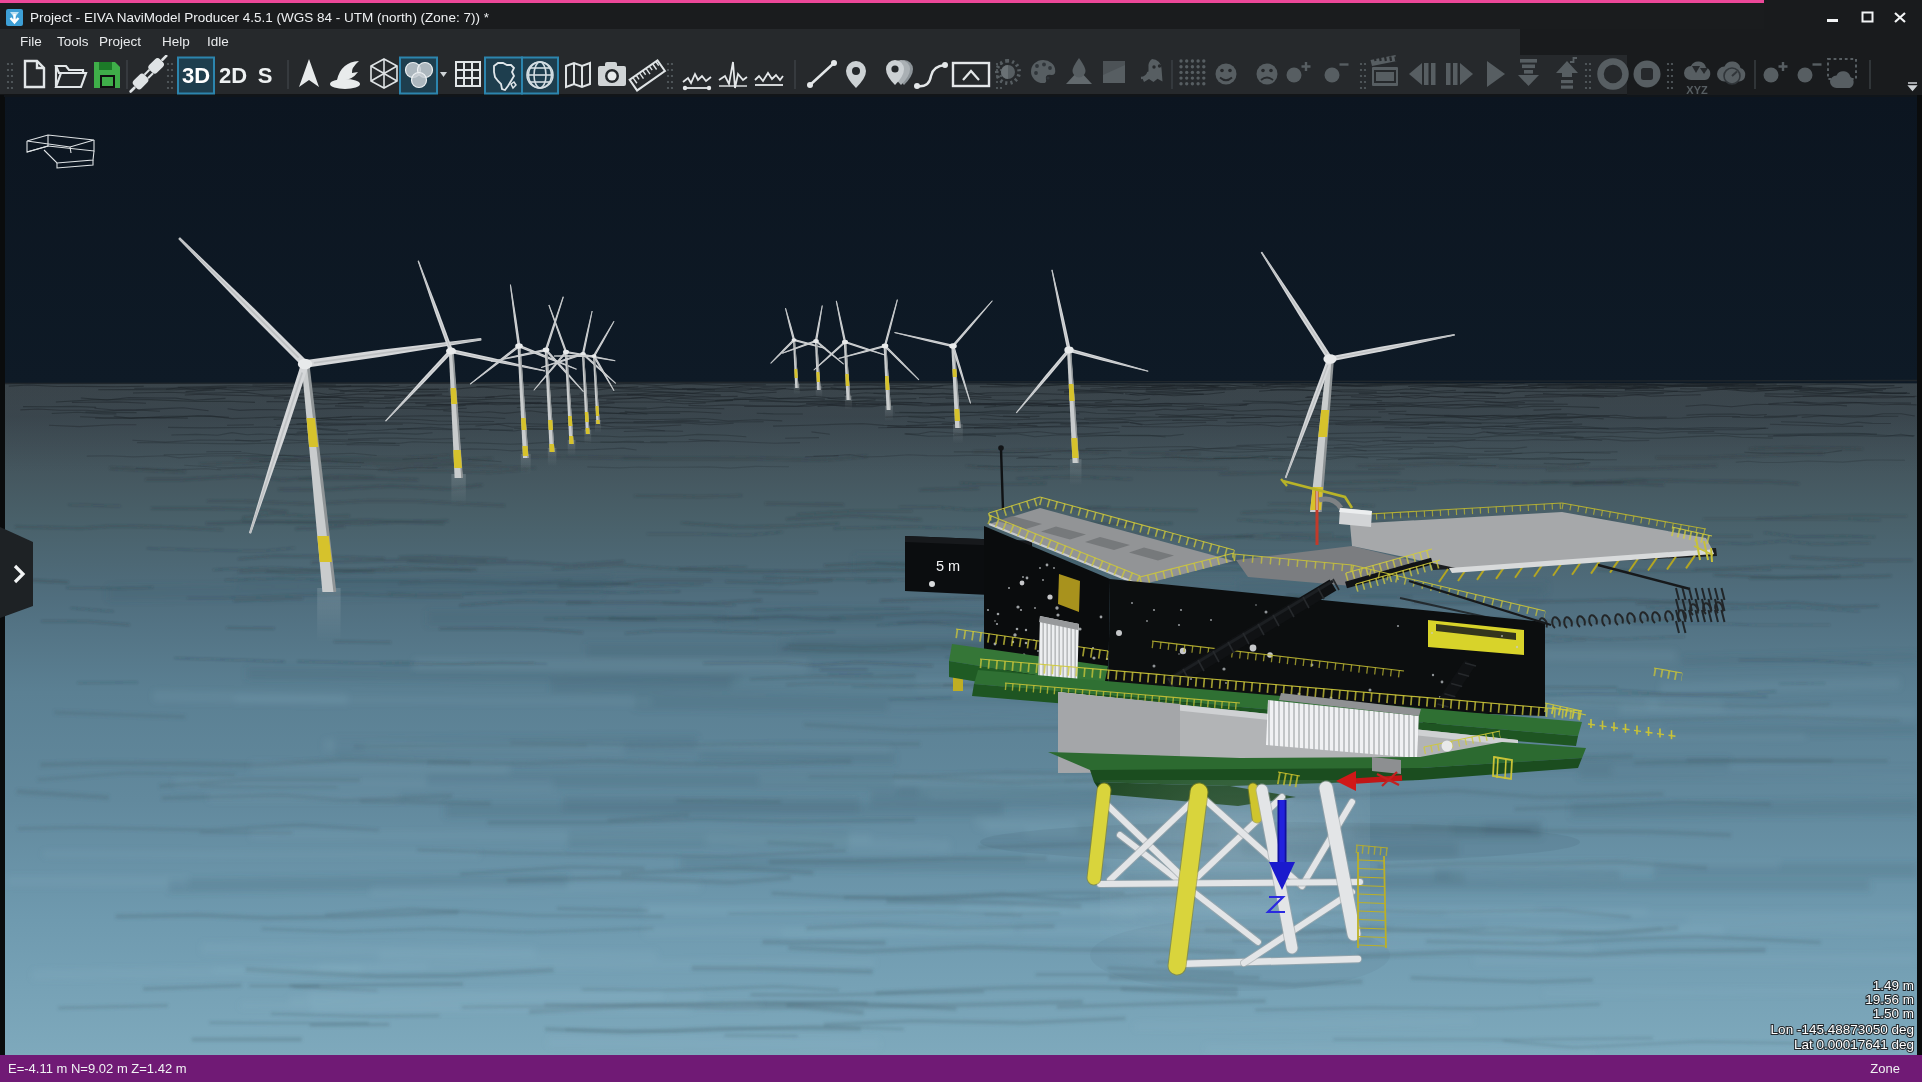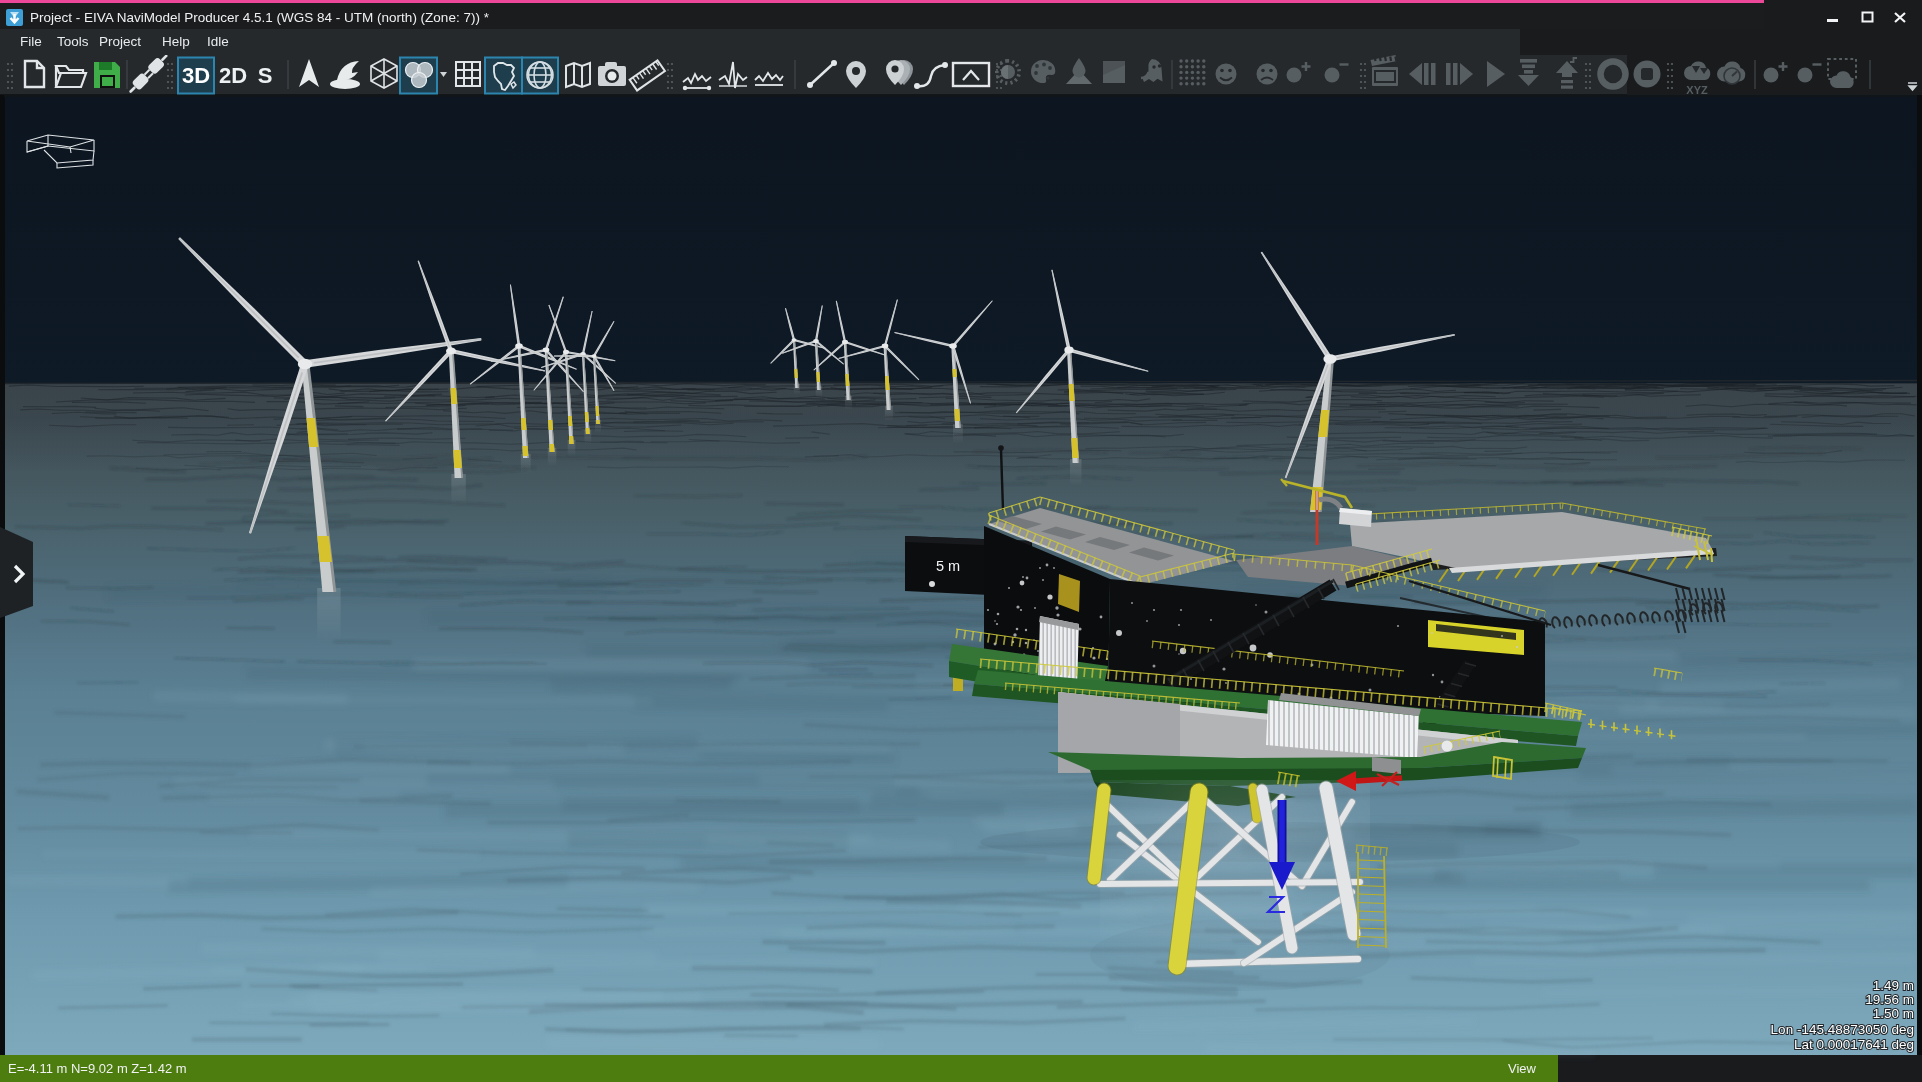--- a/index.html
+++ b/index.html
@@ -1,21 +1,21 @@
 <!DOCTYPE html>
 <html><head><meta charset="utf-8"><title>Project - EIVA NaviModel Producer</title>
 <style>
 html,body{margin:0;padding:0;width:1922px;height:1082px;overflow:hidden;background:#191b1d;
 font-family:"Liberation Sans",sans-serif;}
 .titlebar{position:absolute;left:0;top:0;width:1764px;height:29px;background:#1a1c1e;border-top:3px solid #ec4899;box-sizing:border-box}
 .title{position:absolute;left:30px;top:7px;font-size:13.5px;color:#eef0f2;white-space:pre}
 .menubar{position:absolute;left:0;top:29px;width:1520px;height:26px;background:#26292c}
 .menubar span{position:absolute;top:5px;font-size:13.5px;color:#e9ebed}
 .toolbar{position:absolute;left:0;top:55px;width:1627px;height:40px;background:#26292c;border-bottom:1px solid #131517;box-sizing:border-box}
-.statusbar{position:absolute;left:0;top:1055px;width:1558px;height:27px;background:#4d7c0f}
+.statusbar{position:absolute;left:0;top:1055px;width:1922px;height:27px;background:#701a75}
 .statusbar .l{position:absolute;left:8px;top:6px;font-size:13px;color:#f0f2f3}
 .statusbar .r{position:absolute;right:22px;top:6px;font-size:13px;color:#f0f2f3}
 .ot{font-family:"Liberation Sans",sans-serif;paint-order:stroke;stroke:#23282c;stroke-width:2px}
 </style></head>
 <body>
 <svg width="1922" height="1082" viewBox="0 0 1922 1082" style="position:absolute;left:0;top:0">
 <defs>
 <linearGradient id="sky" x1="0" y1="0" x2="0" y2="1">
  <stop offset="0" stop-color="#0c1520"></stop>
         <stop offset="1" stop-color="#0e1a26"></stop>
@@ -1547,13 +1547,13 @@
       <path d="M 1783 62 v 9 M 1778.5 66.5 h 9" stroke="#575e62" stroke-width="2.4" fill="none"></path>
 <circle cx="1805" cy="75" r="7.5" fill="#575e62"></circle>
       <path d="M 1812.5 64.5 h 9" stroke="#575e62" stroke-width="2.4" fill="none"></path>
 <rect x="1828" y="59" width="28" height="20" fill="none" stroke="#575e62" stroke-width="2" stroke-dasharray="2.8,2.8"></rect>
       <path d="M 1830 82 a 6.5 6.5 0 0 1 6.5 -6.5 a 7.5 7.5 0 0 1 14 1.5 a 6 6 0 0 1 -1 11 h -13 a 6.5 6.5 0 0 1 -6.5 -6 z" fill="#575e62"></path>
 <line x1="1870.0" y1="60.0" x2="1870.0" y2="89.0" stroke="#3c4145" stroke-width="1.4"></line>
 <path d="M 1908 83 h 9 M 1909 86 l 3.5 4 3.5 -4 z" stroke="#cfd4d7" stroke-width="1.5" fill="#cfd4d7"></path>
     </svg></div>
 <div class="statusbar">
     <span class="l">E=-4.11 m N=9.02 m Z=1.42 m</span>
-    <span class="r">View</span>
+    <span class="r">Zone</span>
   </div>
 </body></html>

